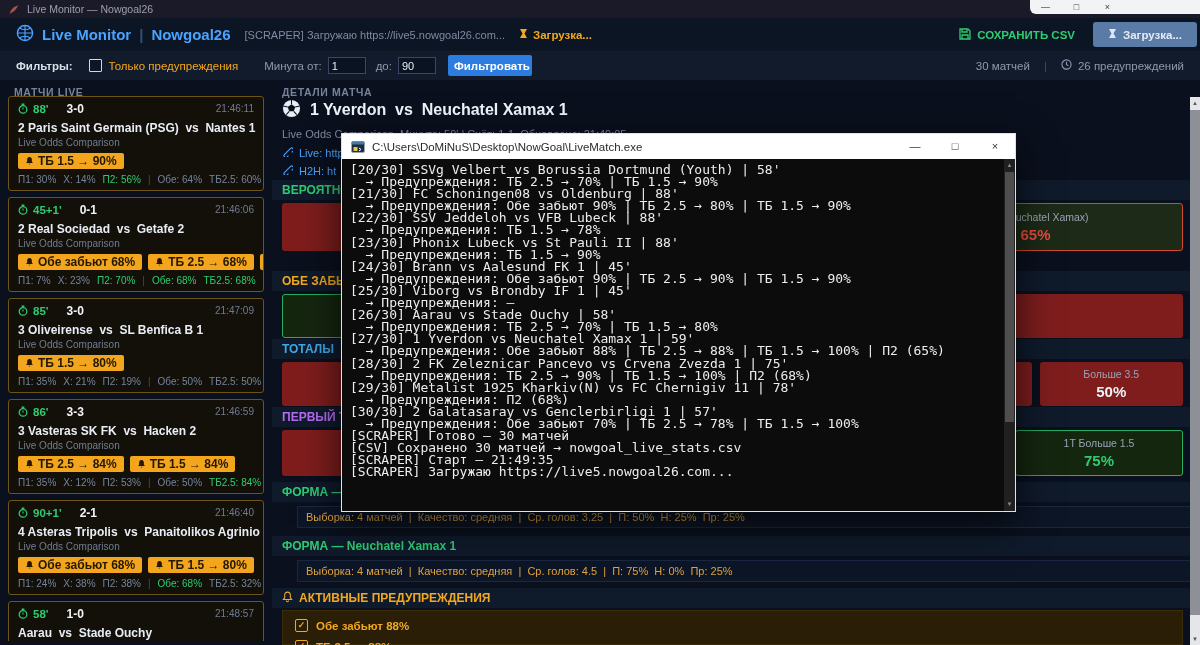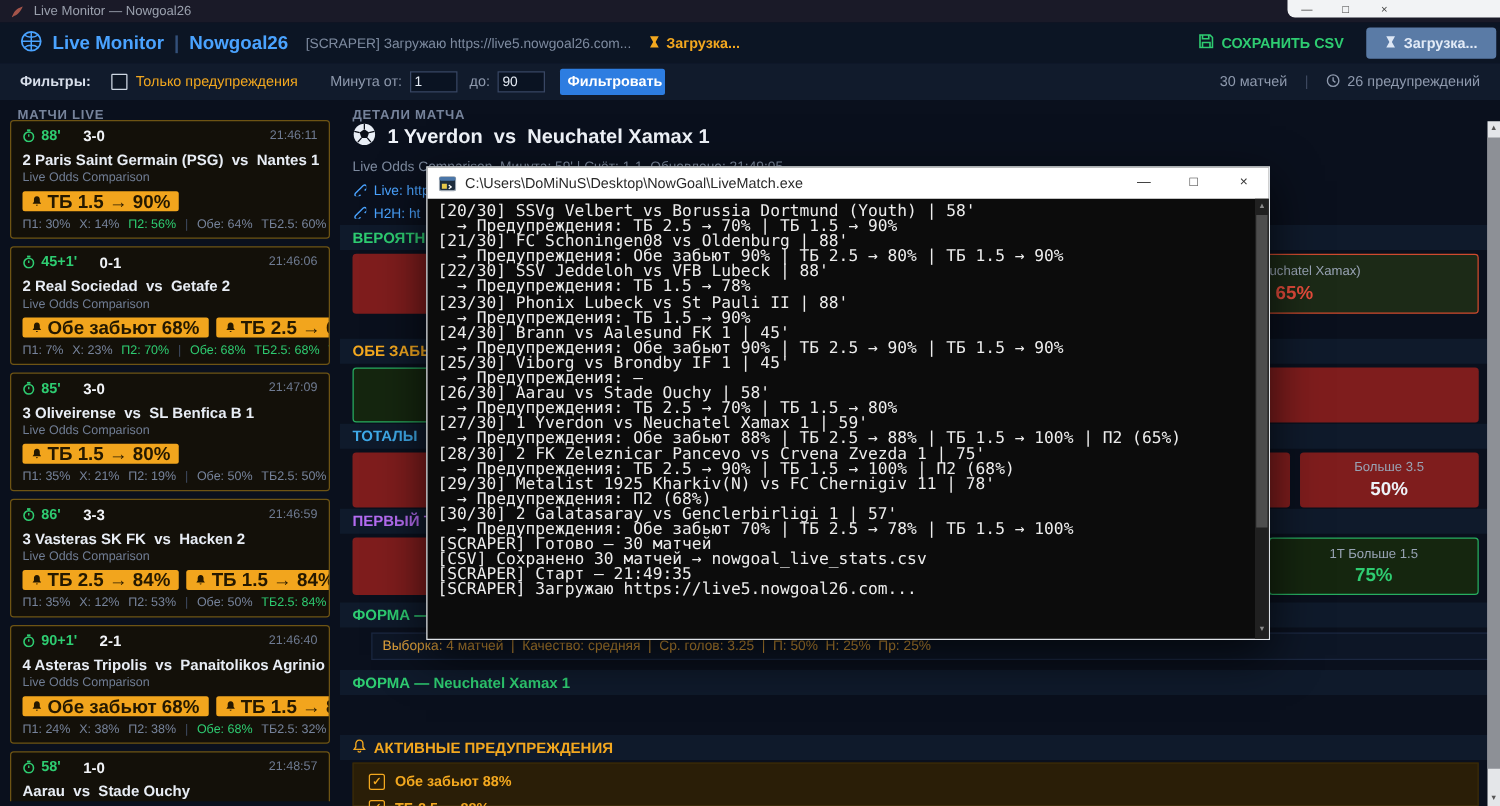--- a/index.html
+++ b/index.html
@@ -42,21 +42,21 @@
   .match-list{position:absolute;left:0;top:16px;width:272px;height:545px;overflow:hidden;}
   .match-card{margin:0 8px 6px 8px;border:1px solid #6e5414;border-radius:3px;background:#131009;padding:5px 9px;overflow:hidden;cursor:pointer;}
   .mc-row1{display:flex;align-items:center;height:13px;font-size:11.5px;}
   .mc-min{margin-left:5px;color:#2ecc71;font-weight:bold;}
   .mc-score{margin-left:18px;color:#f2f4f8;font-weight:bold;font-size:12px;}
   .mc-time{margin-left:auto;color:#6f7b92;font-size:10px;}
   .mc-title{margin-top:6px;height:13px;font-size:12px;font-weight:bold;color:#e8edf5;white-space:pre;}
   .mc-sub{margin-top:3px;height:10px;font-size:10px;color:#707d94;}
   .mc-badges{margin-top:6px;height:16px;display:flex;gap:6px;white-space:nowrap;}
   .badge{background:#f2a51d;border-radius:2px;padding:0 7px;display:inline-flex;align-items:center;gap:4px;
-         color:#241800;font-weight:bold;font-size:15px;flex:none;}
+         color:#241800;font-weight:bold;font-size:12px;flex:none;}
   .mc-stats{margin-top:6px;height:10px;display:flex;gap:7px;font-size:10px;line-height:10px;color:#76839b;white-space:nowrap;}
   .mc-stats .hl{color:#2ecc71;}
   .mc-stats .sep{color:#3e4a61;}
   
   .main{position:absolute;left:272px;top:80px;width:918px;height:565px;}
   .m-abs{position:absolute;}
   .details-label{left:10px;top:6px;font-size:10.5px;font-weight:bold;letter-spacing:.6px;color:#76839b;}
   .match-title-row{left:10px;top:18px;height:24px;display:flex;align-items:center;gap:9px;}
   .match-title{font-size:16px;font-weight:bold;color:#f0f4fa;white-space:pre;}
   .meta{left:10px;top:48px;font-size:11px;color:#7e8ba0;white-space:pre;}
@@ -477,20 +477,21 @@
       </div>
 
     <div class="m-abs band" style="top:402px;color:#2ecc71;">
         <span>ФОРМА — 1 Yverdon</span>
       </div>
     <div class="m-abs statsline" style="top:426px;">Выборка: 4 матчей  |  Качество: средняя  |  Ср. голов: 3.25  |  П: 50%  Н: 25%  Пр: 25%</div>
 
     <div class="m-abs band" style="top:456px;color:#2ecc71;">
         <span>ФОРМА — Neuchatel Xamax 1</span>
       </div>
+    <div class="m-abs statsline" style="top:480px;">Выборка: 4 матчей  |  Качество: средняя  |  Ср. голов: 4.5  |  П: 75%  Н: 0%  Пр: 25%</div>
 
     <div class="m-abs band" style="top:508px;color:#f3a81f;">
       <span>
         <svg width="11" height="12" viewBox="0 0 10 11">
             <path d="M5 1 C3.2 1 2.4 2.4 2.4 3.9 L2.4 6 L1.2 7.8 L8.8 7.8 L7.6 6 L7.6 3.9 C7.6 2.4 6.8 1 5 1 Z M4 8.8 a1 1 0 0 0 2 0" fill="none" stroke="#f3a81f" stroke-width="1"></path>
           </svg>
       </span>
       <span>АКТИВНЫЕ ПРЕДУПРЕЖДЕНИЯ</span>
     </div>
     <div class="m-abs warn-panel" id="warn-panel">

